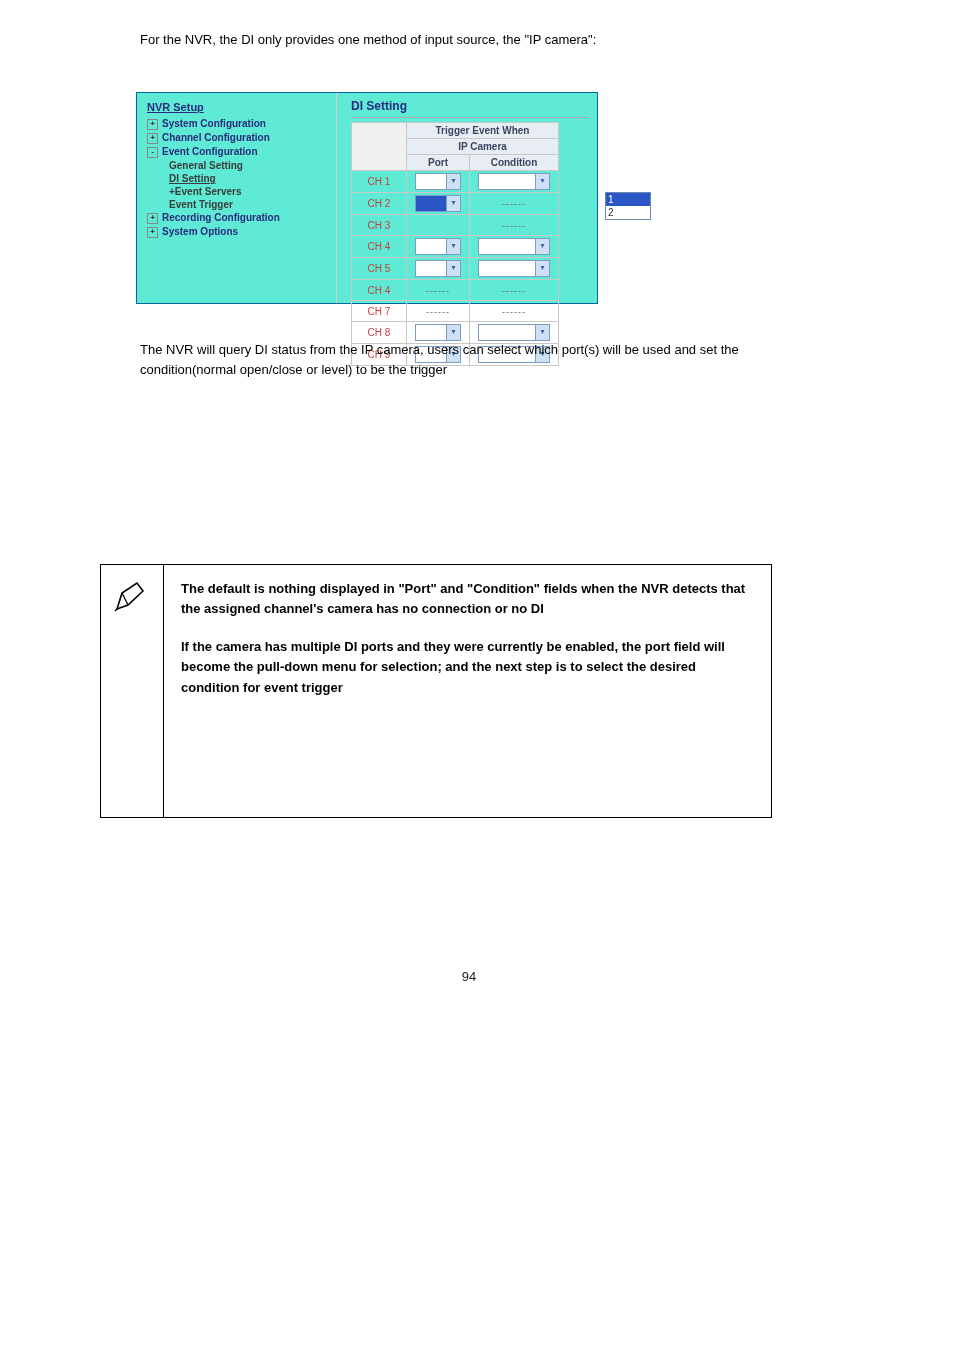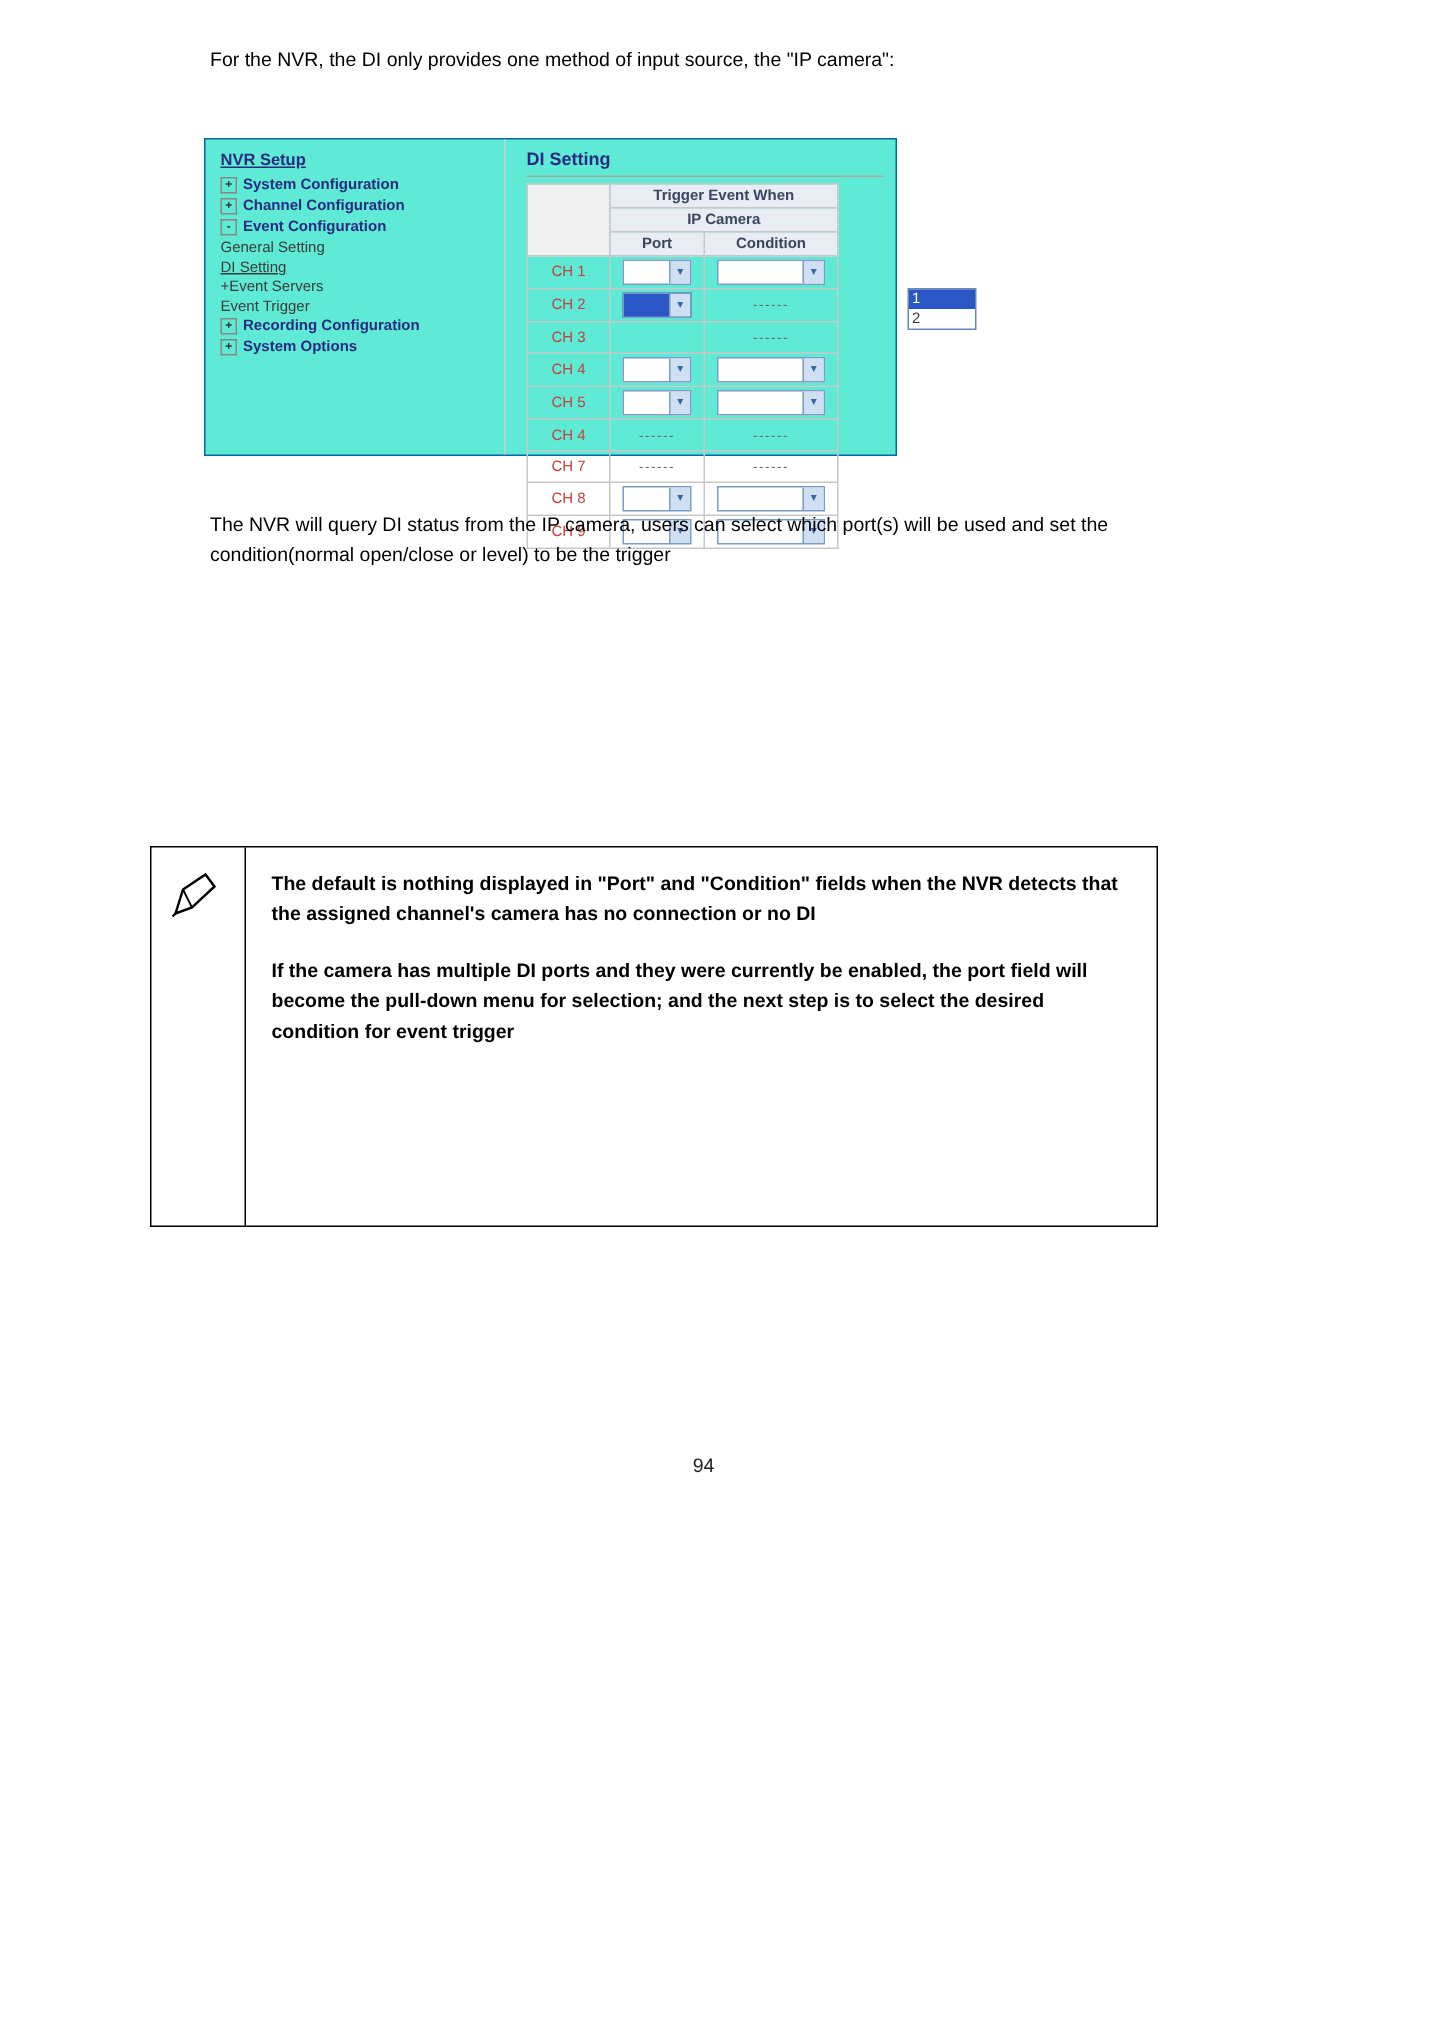--- a/index.html
+++ b/index.html
@@ -63,23 +63,24 @@
     height: 9px;
     border: 1px solid #888;
     font-size: 8px;
     line-height: 8px;
     text-align: center;
     margin-right: 4px;
     color: #333;
     vertical-align: middle;
   }
   .tree-sub {
+    margin-left: 22px;
     font-size: 10px;
     color: #3b3b3b;
-    font-weight: normal;
+    font-weight: bold;
     line-height: 13px;
     white-space: nowrap;
   }
   .tree-sub.selected {
     text-decoration: underline;
   }
 
   .ss-right {
     position: absolute;
     left: 200px;

